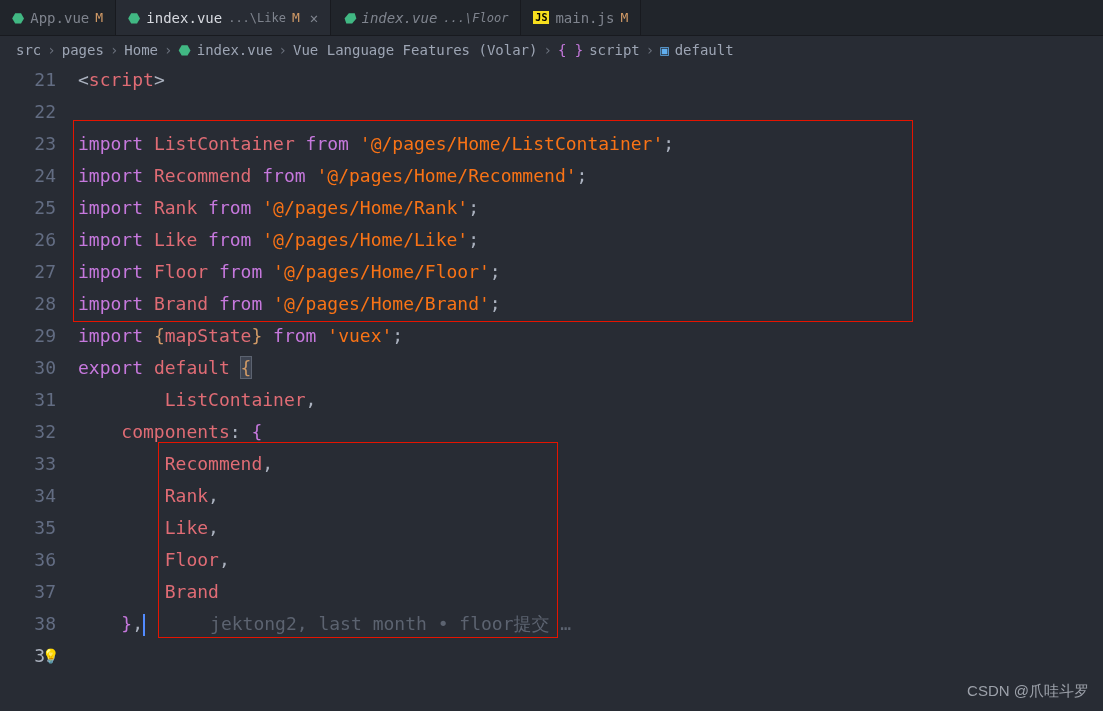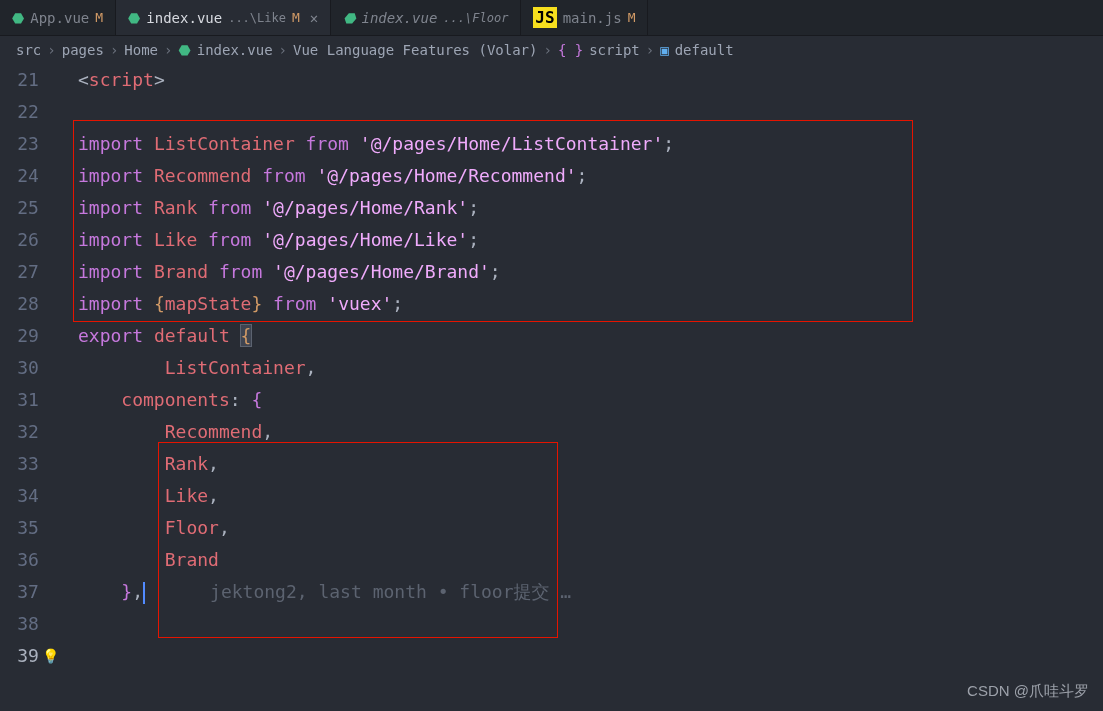--- a/index.html
+++ b/index.html
@@ -31,21 +31,21 @@
   border-right: 1px solid #181a1f;
   cursor: pointer;
   white-space: nowrap;
 }
 .tab.active {
   background: #282c34;
   color: #d7dae0;
 }
 .tab.italic { font-style: italic; }
 .vue-icon { color: #41b883; font-size: 14px; }
-.js-icon { background: #f7df1e; color: #000; font-size: 16px; font-weight: bold; padding: 1px 2px; font-style: normal;}
+.js-icon { background: #f7df1e; color: #000; font-size: 10px; font-weight: bold; padding: 1px 2px; font-style: normal;}
 .modified { color: #d19a66; font-size: 13px; }
 .close-x { color: #7f848e; margin-left: 4px; }
 .breadcrumbs {
   display: flex;
   align-items: center;
   padding: 4px 16px;
   font-size: 14px;
   color: #9da5b4;
   gap: 6px;
   height: 28px;
@@ -57,35 +57,35 @@
   display: flex;
   position: relative;
 }
 .gutter {
   width: 78px;
   text-align: right;
   color: #636d83;
   padding-right: 22px;
   user-select: none;
 }
-.gutter .ln { height: 32px; line-height: 32px; text-align: center; }
+.gutter .ln { height: 32px; line-height: 32px; }
 .gutter .ln.current { color: #abb2bf; }
 .code {
   flex: 1;
   position: relative;
 }
 .line { height: 32px; line-height: 32px; white-space: pre; }
 .kw-import { color: #c678dd; }
 .kw-export { color: #c678dd; }
 .kw-from { color: #c678dd; }
 .kw-default { color: #e06c75; }
 .ident { color: #e06c75; }
 .brace { color: #d19a66; }
 .brace2 { color: #c678dd; }
-.str { color: #f0abfc; }
+.str { color: #f97316; }
 .tag { color: #e06c75; }
 .punct { color: #abb2bf; }
 .prop { color: #e06c75; }
 .blame { color: #5c6370; }
 .hl-red {
   position: absolute;
   border: 1px solid #e51400;
   pointer-events: none;
 }
 .lightbulb {
@@ -183,20 +183,21 @@
     <div class="ln">38</div>
     <div class="ln current">39</div>
   </div>
   <div class="code">
     <div class="line"><span class="punct">&lt;</span><span class="tag">script</span><span class="punct">&gt;</span></div>
     <div class="line"></div>
     <div class="line"><span class="kw-import">import</span> <span class="ident">ListContainer</span> <span class="kw-from">from</span> <span class="str">'@/pages/Home/ListContainer'</span><span class="punct">;</span></div>
     <div class="line"><span class="kw-import">import</span> <span class="ident">Recommend</span> <span class="kw-from">from</span> <span class="str">'@/pages/Home/Recommend'</span><span class="punct">;</span></div>
     <div class="line"><span class="kw-import">import</span> <span class="ident">Rank</span> <span class="kw-from">from</span> <span class="str">'@/pages/Home/Rank'</span><span class="punct">;</span></div>
     <div class="line"><span class="kw-import">import</span> <span class="ident">Like</span> <span class="kw-from">from</span> <span class="str">'@/pages/Home/Like'</span><span class="punct">;</span></div>
+    <div class="line"><span class="kw-import">import</span> <span class="ident">Floor</span> <span class="kw-from">from</span> <span class="str">'@/pages/Home/Floor'</span><span class="punct">;</span></div>
     <div class="line"><span class="kw-import">import</span> <span class="ident">Brand</span> <span class="kw-from">from</span> <span class="str">'@/pages/Home/Brand'</span><span class="punct">;</span></div>
     <div class="line"><span class="kw-import">import</span> <span class="brace">{</span><span class="ident">mapState</span><span class="brace">}</span> <span class="kw-from">from</span> <span class="str">'vuex'</span><span class="punct">;</span></div>
     <div class="line"><span class="kw-export">export</span> <span class="kw-default">default</span> <span class="brace sel">{</span></div>
     <div class="line">        <span class="ident">ListContainer</span><span class="punct">,</span></div>
     <div class="line">    <span class="prop">components</span><span class="punct">: </span><span class="brace2">{</span></div>
     <div class="line">        <span class="ident">Recommend</span><span class="punct">,</span></div>
     <div class="line">        <span class="ident">Rank</span><span class="punct">,</span></div>
     <div class="line">        <span class="ident">Like</span><span class="punct">,</span></div>
     <div class="line">        <span class="ident">Floor</span><span class="punct">,</span></div>
     <div class="line">        <span class="ident">Brand</span></div>

